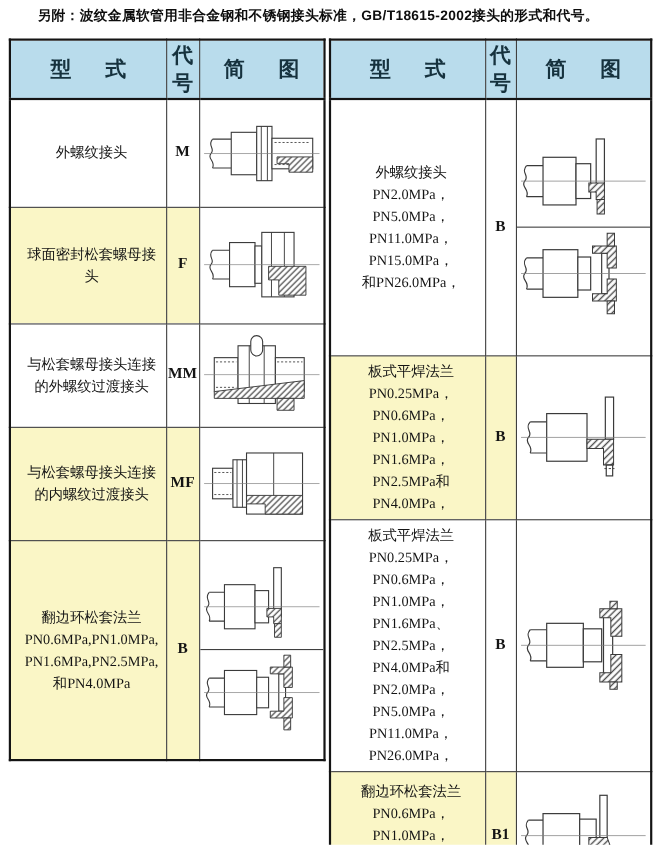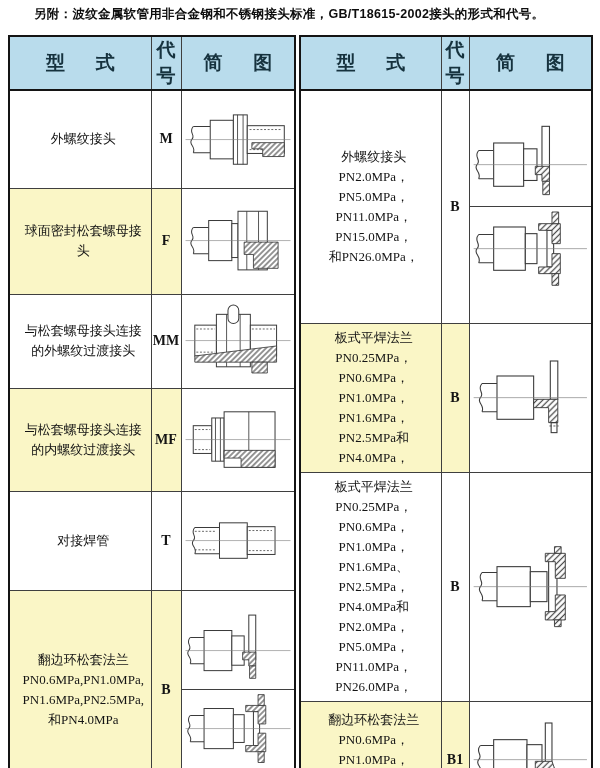--- a/index.html
+++ b/index.html
@@ -149,41 +149,20 @@
                 </defs>
                 <rect x="12" y="32" width="24" height="36" fill="#ffffff" stroke="#3a3a3a" stroke-width="1.3"></rect>
                 <line x1="14" y1="37" x2="34" y2="37" stroke="#3a3a3a" stroke-width="1" stroke-dasharray="2.5 2.2"></line>
                 <line x1="14" y1="63" x2="34" y2="63" stroke="#3a3a3a" stroke-width="1" stroke-dasharray="2.5 2.2"></line>
                 <rect x="36" y="22" width="16" height="56" fill="#ffffff" stroke="#3a3a3a" stroke-width="1.3"></rect>
                 <line x1="40.8" y1="22" x2="40.8" y2="78" stroke="#3a3a3a" stroke-width="1.1"></line>
                 <line x1="47.2" y1="22" x2="47.2" y2="78" stroke="#3a3a3a" stroke-width="1.1"></line>
                 <rect x="52" y="14" width="66" height="72" fill="#ffffff" stroke="#3a3a3a" stroke-width="1.3"></rect>
                 <line x1="84" y1="14" x2="84" y2="86" stroke="#3a3a3a" stroke-width="1.1"></line>
                 <polygon points="52,64 118,64 118,86 74,86 74,74 52,74" fill="url(#hp4)" stroke="#3a3a3a" stroke-width="1.1"></polygon>
-                <line x1="2" y1="50" x2="138" y2="50" stroke="#7f7f7f" stroke-width="0.8"></line>
-              </svg>
-            </div>
-          </td>
-    </tr>
-    <tr style="height:99px">
-      <td class="c-type">
-            <div class="type-text">对接焊管</div>
-          </td>
-      <td class="c-code">T</td>
-      <td class="c-diag">
-            <div class="diag">
-              <svg viewBox="0 0 140 100" preserveAspectRatio="xMidYMid meet">
-                <path d="M14 33 H46 M14 67 H46" fill="none" stroke="#3a3a3a" stroke-width="1.3"></path>
-                <path d="M14 33 C7 41 18 44 12 50 C7 56 18 59 14 67" fill="none" stroke="#3a3a3a" stroke-width="1.3"></path>
-                <line x1="14" y1="38" x2="42" y2="38" stroke="#3a3a3a" stroke-width="1" stroke-dasharray="2.5 2.2"></line>
-                <line x1="14" y1="62" x2="42" y2="62" stroke="#3a3a3a" stroke-width="1" stroke-dasharray="2.5 2.2"></line>
-                <rect x="46" y="27" width="36" height="46" fill="#ffffff" stroke="#3a3a3a" stroke-width="1.3"></rect>
-                <rect x="82" y="32" width="36" height="36" fill="#ffffff" stroke="#3a3a3a" stroke-width="1.3"></rect>
-                <line x1="84" y1="37" x2="114" y2="37" stroke="#3a3a3a" stroke-width="1" stroke-dasharray="2.5 2.2"></line>
-                <line x1="84" y1="63" x2="114" y2="63" stroke="#3a3a3a" stroke-width="1" stroke-dasharray="2.5 2.2"></line>
                 <line x1="2" y1="50" x2="138" y2="50" stroke="#7f7f7f" stroke-width="0.8"></line>
               </svg>
             </div>
           </td>
     </tr>
     <tr style="height:200px">
       <td class="c-type hl">
             <div class="type-text">翻边环松套法兰
 PN0.6MPa,PN1.0MPa,
 PN1.6MPa,PN2.5MPa,

